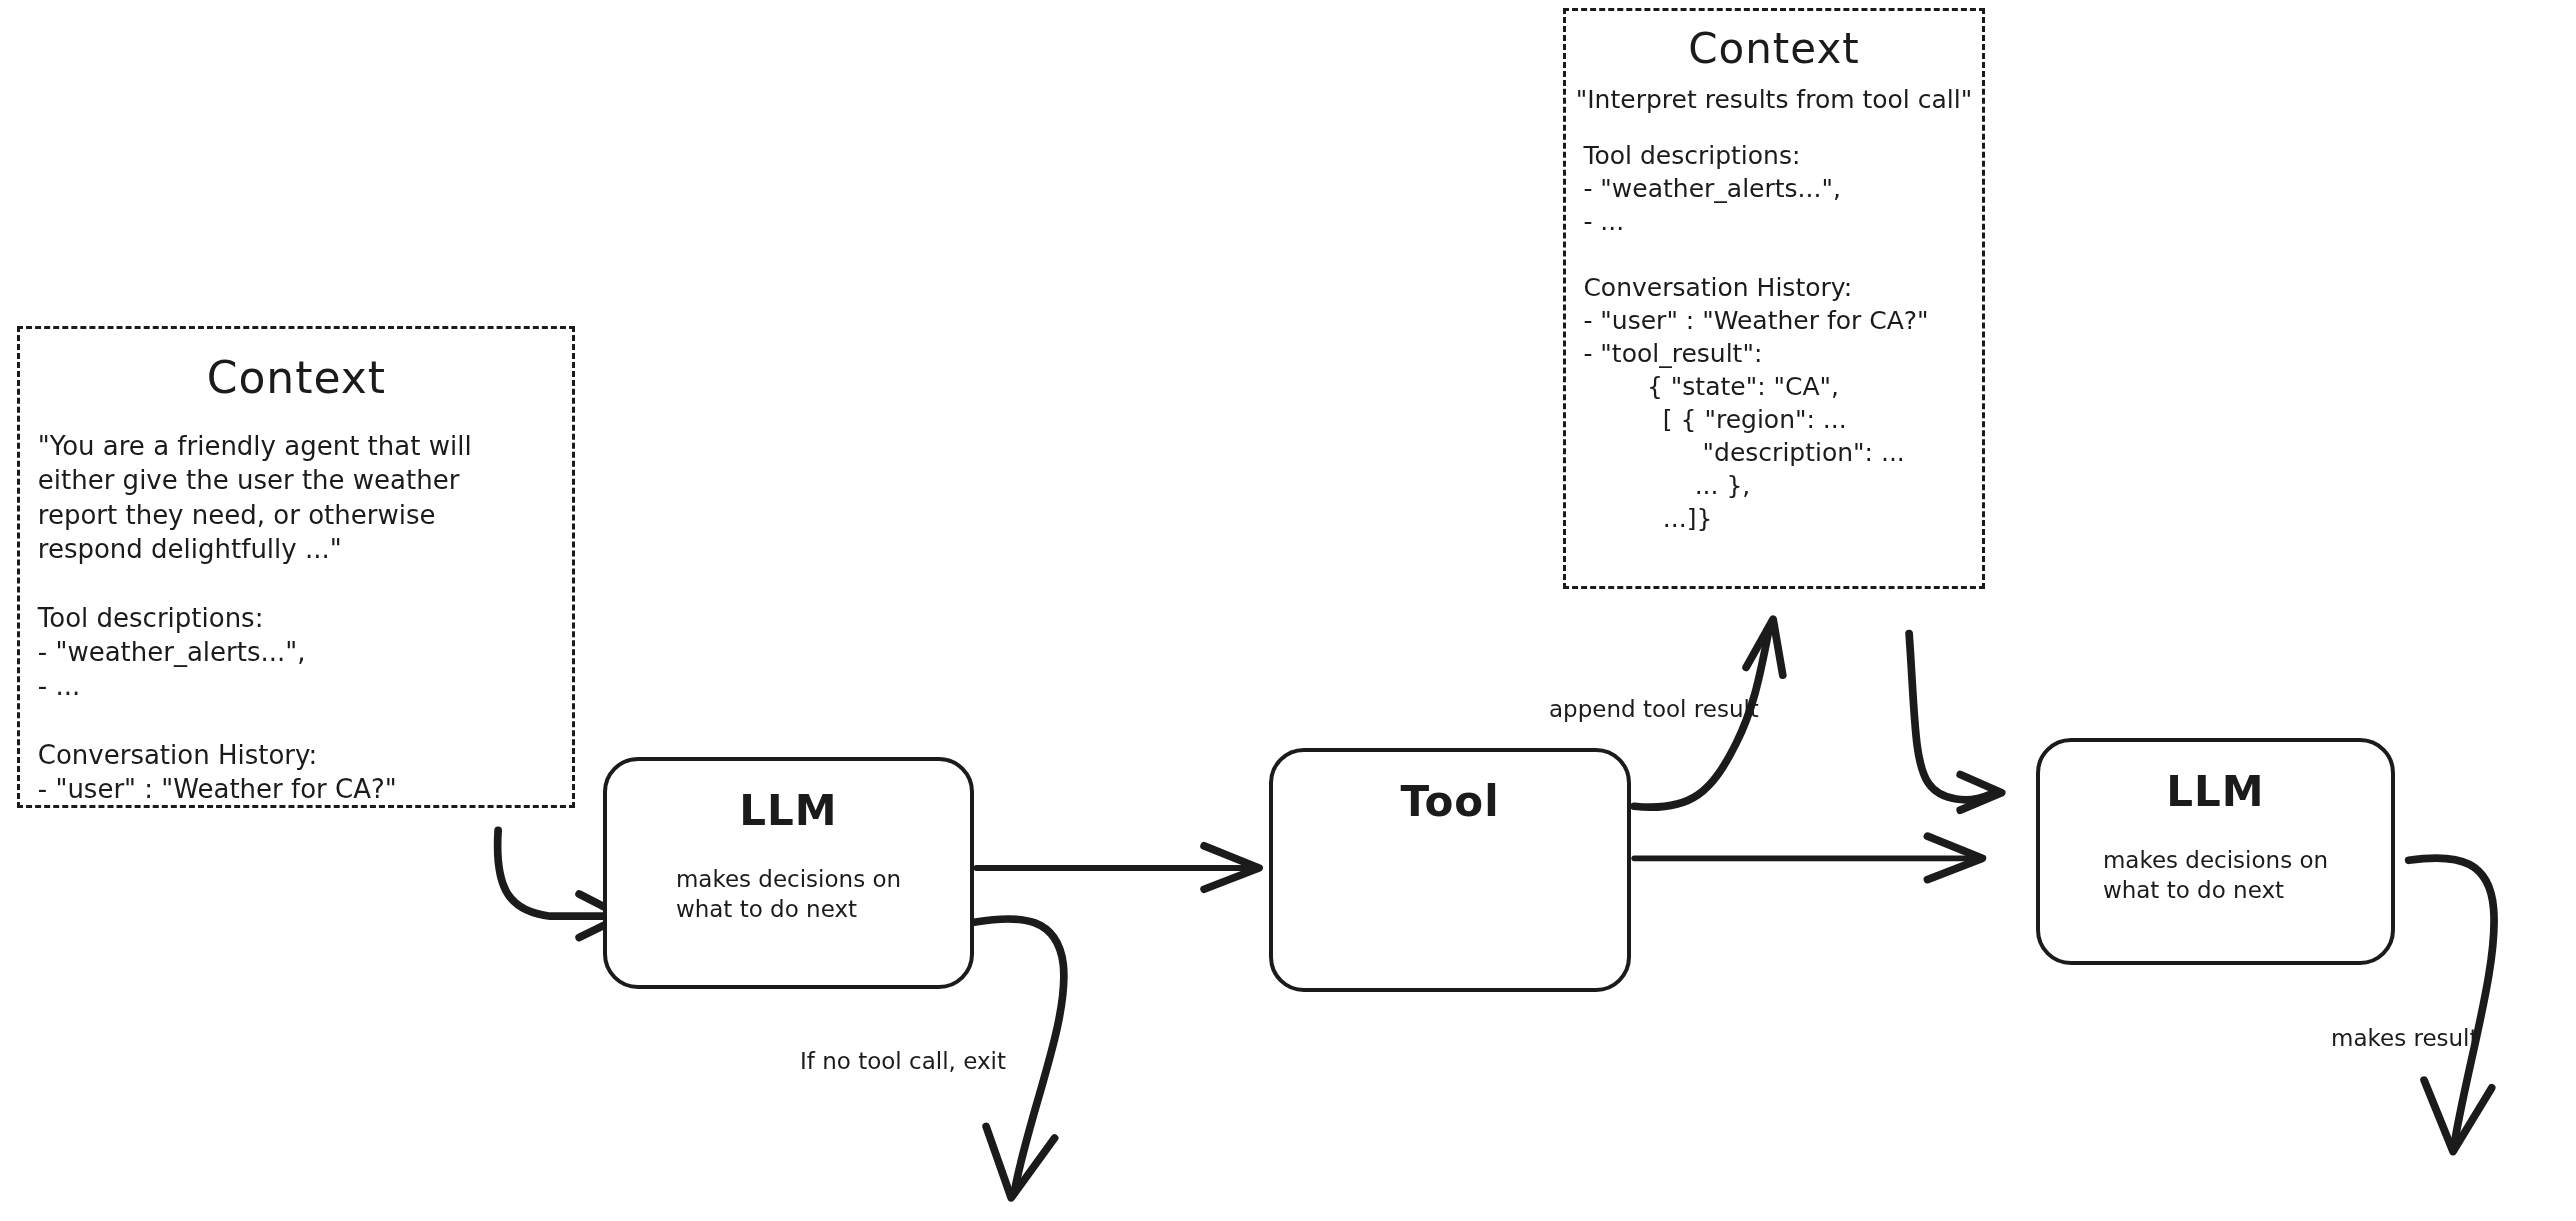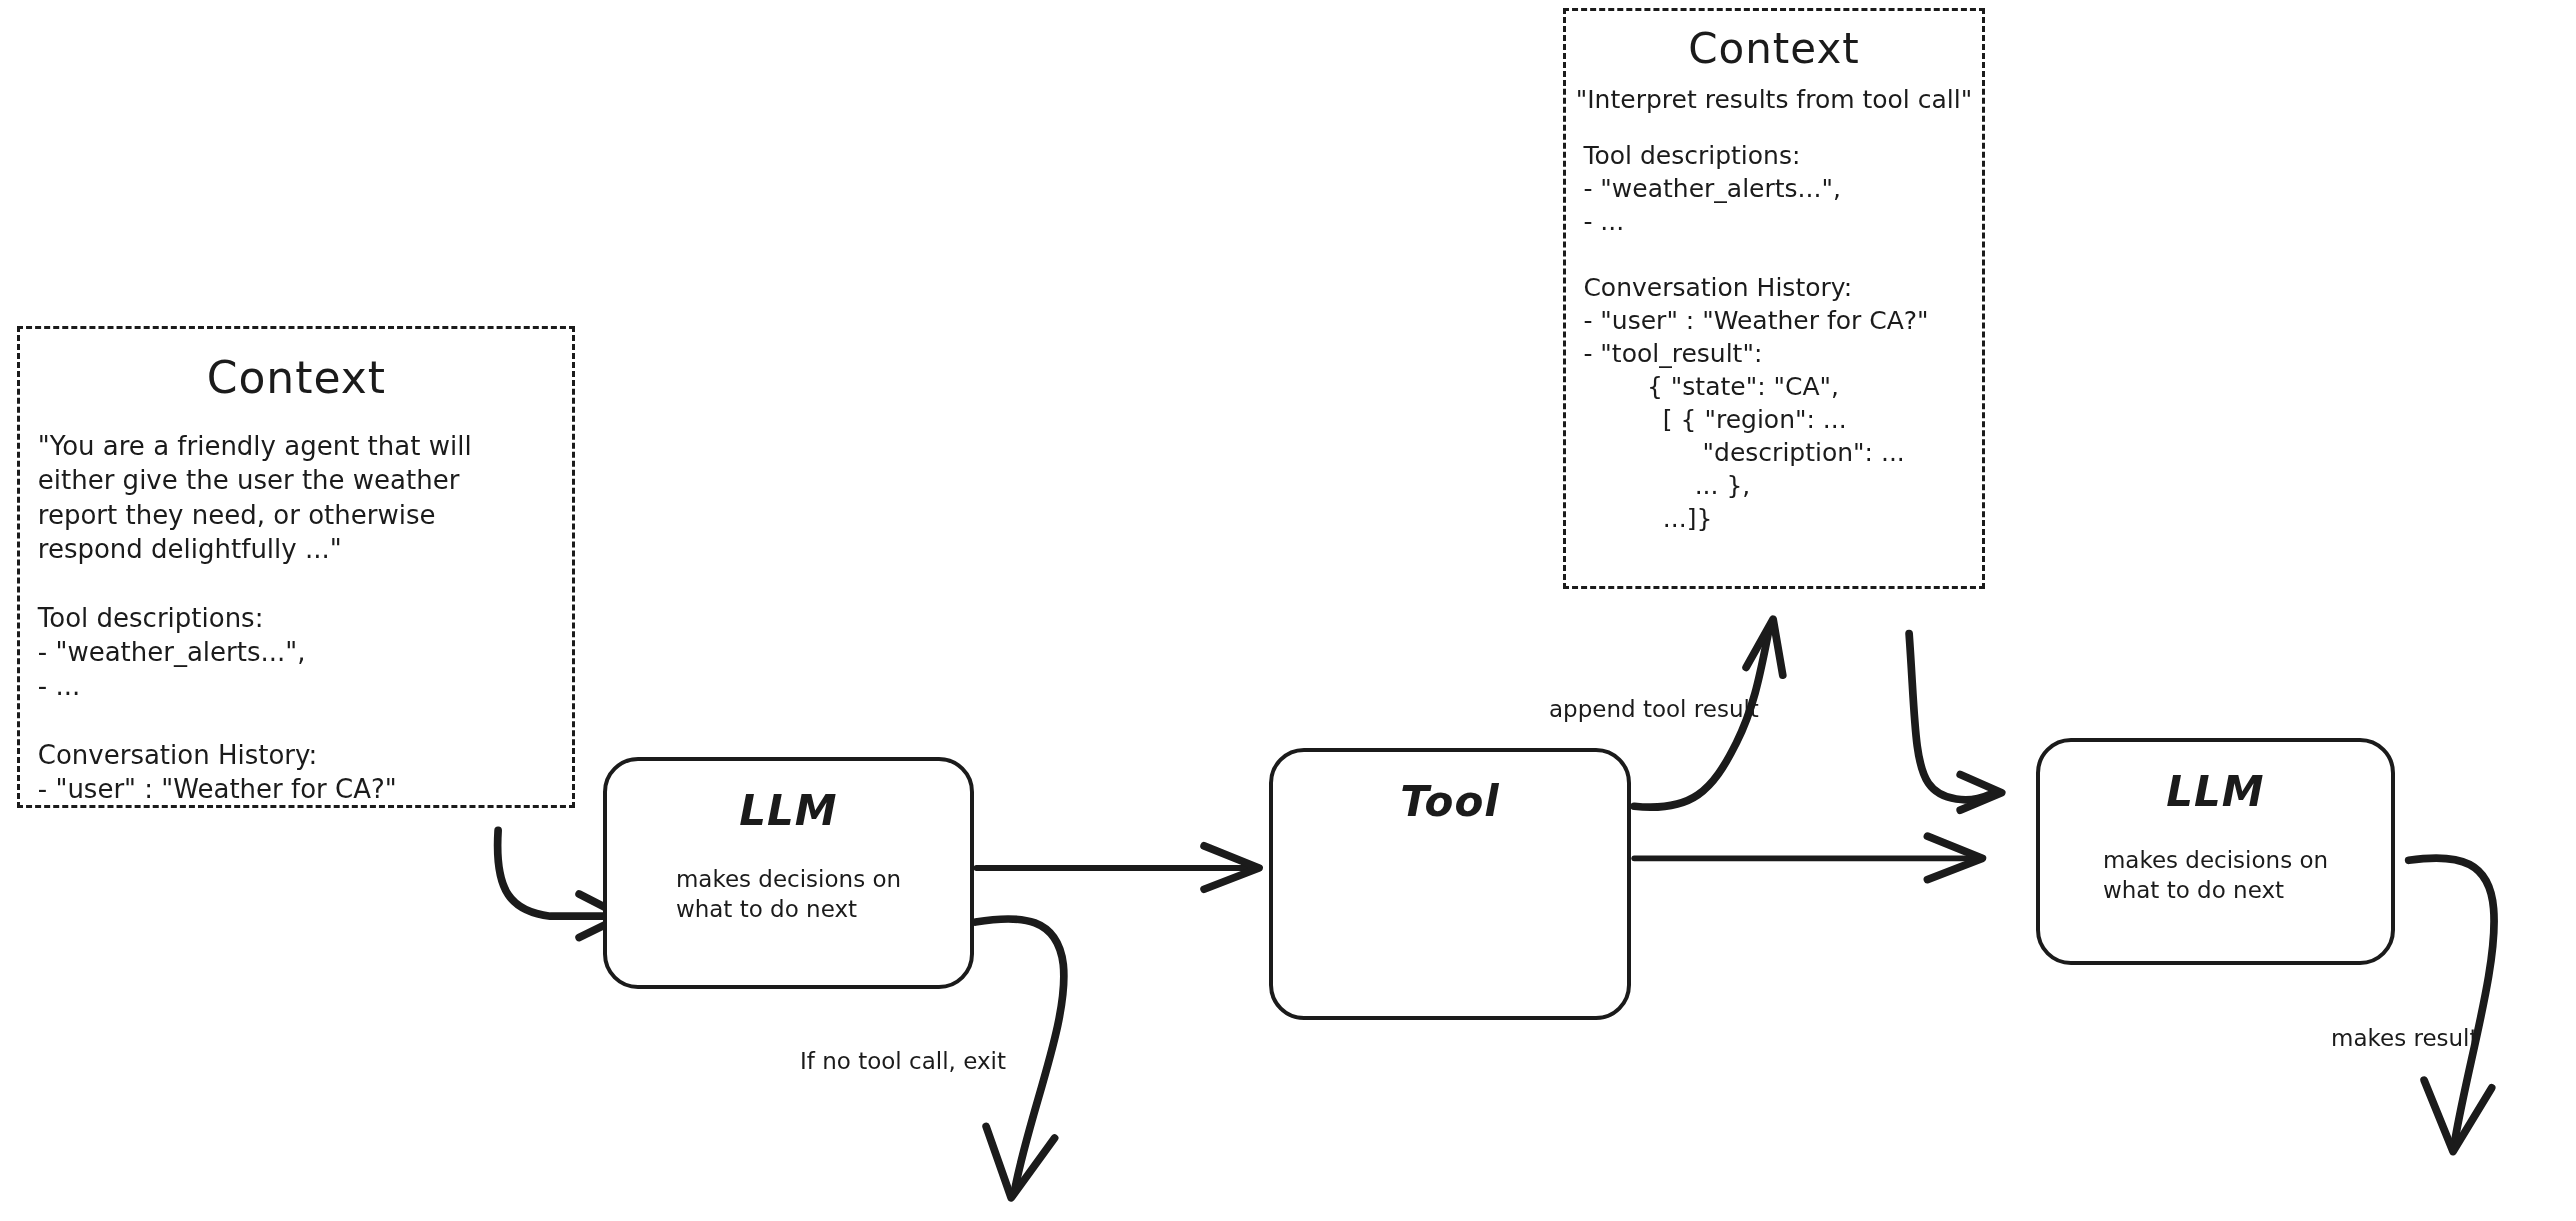--- a/index.html
+++ b/index.html
@@ -21,25 +21,25 @@
 
   #ctx-right{left:1563px;top:7.7px;width:422px;height:581px;}
   #ctx-right .ctx-title{margin-top:17.4px;font-size:42px;}
   #ctx-right .ctx-sub{text-align:center;font-size:25px;margin-top:15.4px;}
   #ctx-right .ctx-body{margin:25px 0 0 17.4px;font-size:25px;}
 
   
   .node{position:absolute;box-sizing:border-box;border:4.8px solid #1b1b1b;
         border-radius:35px;background:#fff;display:flex;flex-direction:column;
         align-items:center;}
-  .node-title{font-size:42px;font-weight:700;letter-spacing:1px;margin-top:29px;line-height:1;font-style:italic;}
+  .node-title{font-size:42px;font-weight:700;letter-spacing:1px;margin-top:29px;line-height:1;}
   .node-sub{font-size:23px;line-height:1.3;margin-top:33px;white-space:pre-line;text-align:left;}
 
   #node-llm1{left:603px;top:757px;width:371px;height:232px;}
-  #node-tool{left:1269px;top:748px;width:362px;height:272px;}
+  #node-tool{left:1269px;top:748px;width:362px;height:244px;}
   #node-llm2{left:2036px;top:738px;width:359px;height:227px;}
 
   
   .edge-label{position:absolute;font-size:23px;white-space:nowrap;}
   #lbl-exit{left:800px;top:1048px;}
   #lbl-append{left:1549px;top:680px;margin-top:16px;}
   #lbl-return{left:2331px;top:1025px;}
 </style>
 </head>
 <body>

